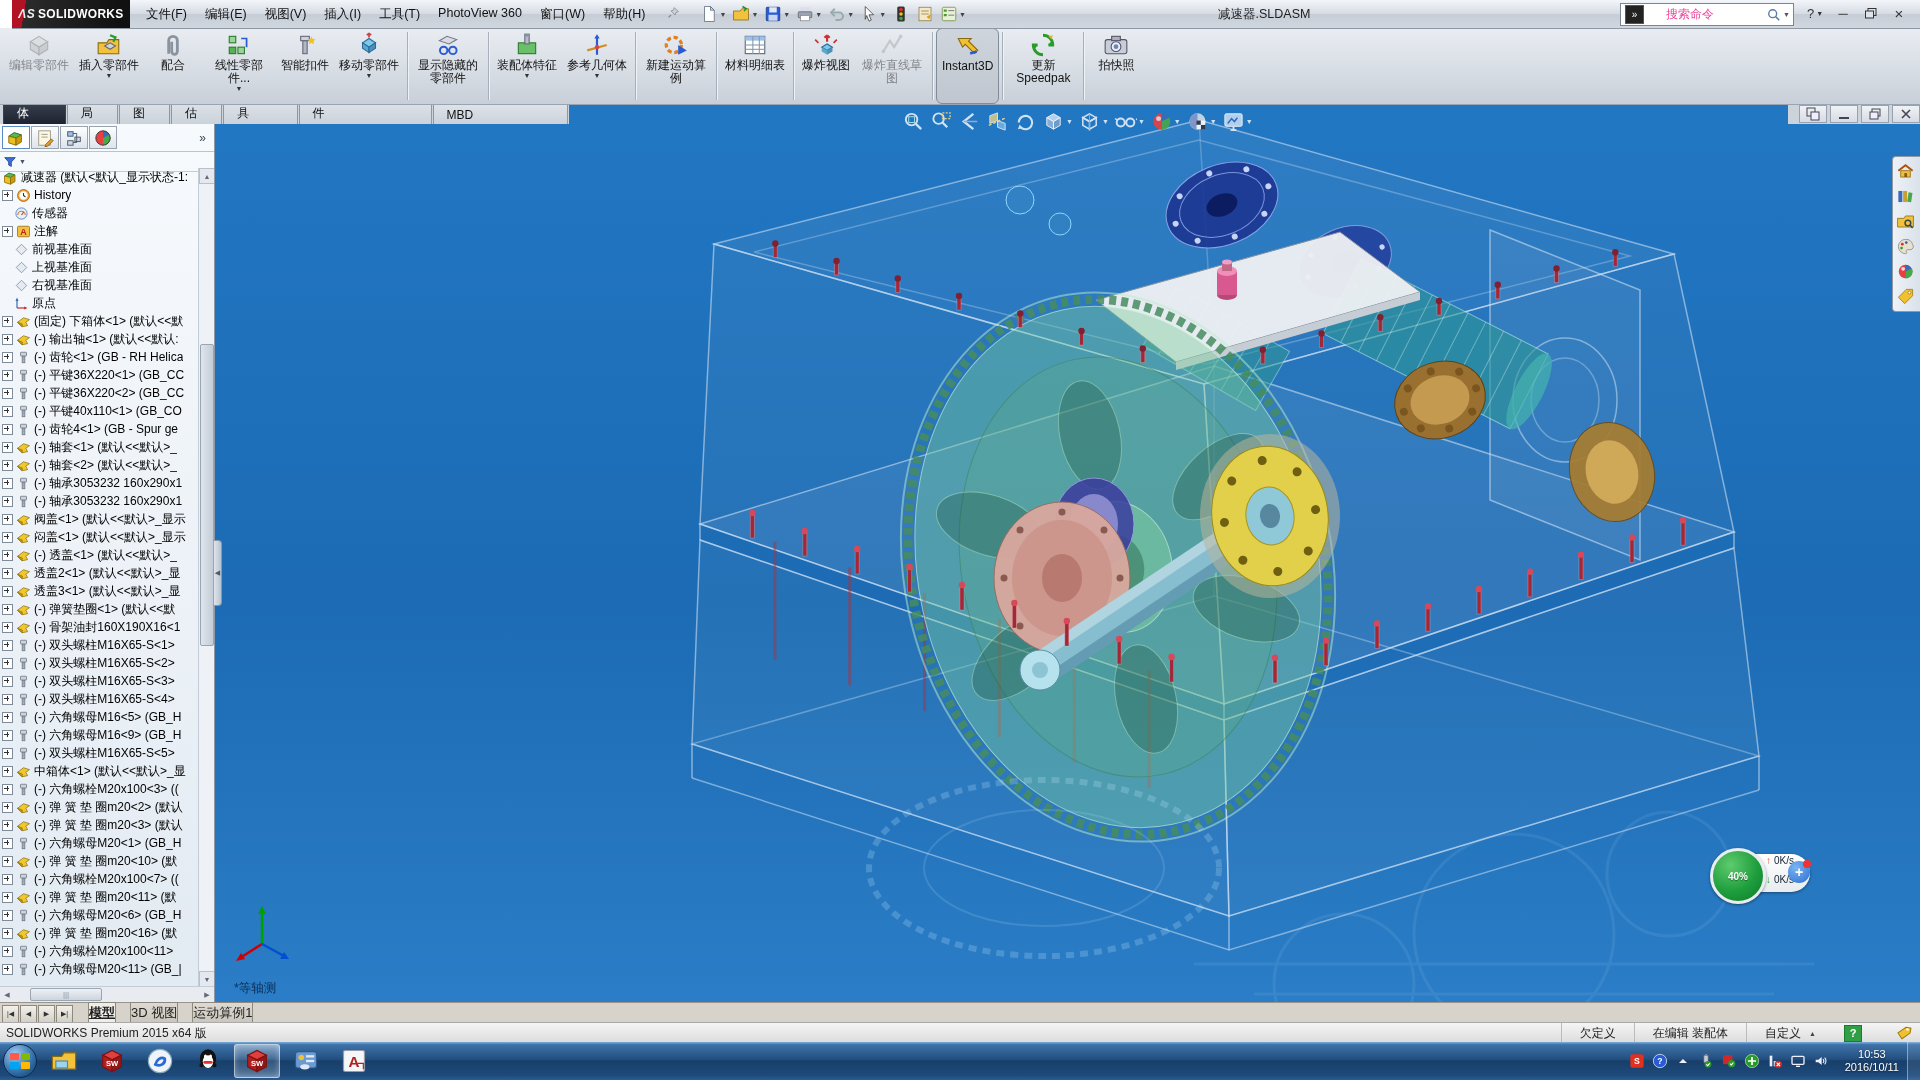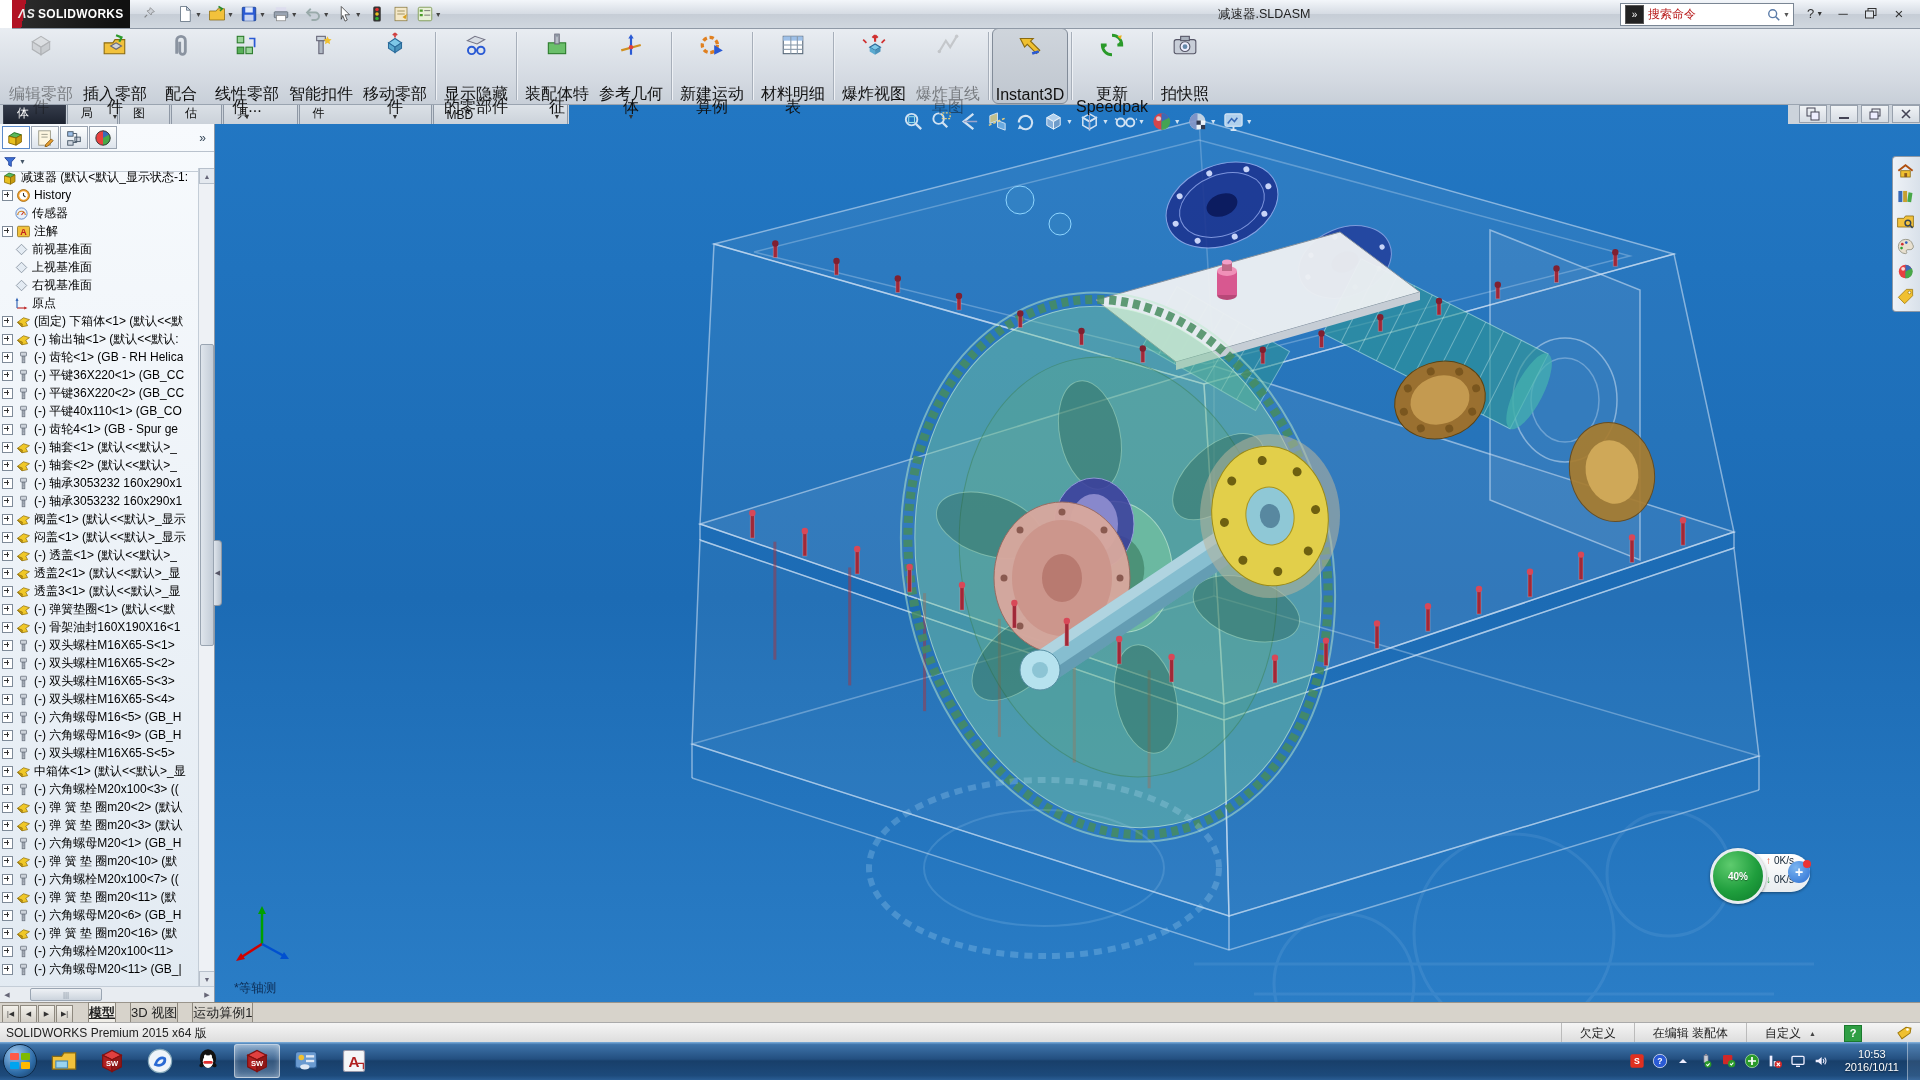--- a/index.html
+++ b/index.html
@@ -16,33 +16,33 @@
   .menu{padding:2px 9px;color:#111;font-size:12.5px;cursor:default;}
   #quickbar{display:flex;align-items:center;margin-left:10px;}
   .qbtn{display:flex;align-items:center;padding:1px 2px;margin:0 1px;height:22px;}
   .qbtn .qi{width:18px;height:18px;}
   .qbtn .qa{font-size:7px;color:#444;margin-left:1px;}
   #doc-title{left:1218px;top:6px;color:#222;font-size:12.5px;}
   #searchbox{left:1620px;top:3px;width:172px;height:21px;background:#fff;border:1px solid #7a8694;
     display:flex;align-items:center;}
   #searchbox .sw-badge{width:17px;height:17px;background:#222;color:#fff;margin:0 4px;display:flex;
     align-items:center;justify-content:center;font-size:10px;border:1px solid #555;}
-  #searchbox .ph{color:#b91c1c;flex:1;}
+  #searchbox .ph{color:#ec4899;flex:1;margin-left:18px;}
   #searchbox .mag{width:14px;height:14px;margin-right:2px;}
   #searchbox .qa{font-size:7px;color:#555;margin-right:3px;}
   .winbtn{width:26px;height:20px;display:flex;align-items:center;justify-content:center;color:#333;
     font-size:13px;margin-left:2px;}
   
   #ribbon{left:0;top:28px;width:1920px;height:76px;
     background:linear-gradient(#e9edf2,#d3d9e1 70%,#c8cfd8);border-bottom:1px solid #9aa4b0;
     display:flex;align-items:stretch;padding-left:4px;z-index:40;}
   .rbtn{display:flex;flex-direction:column;align-items:center;justify-content:flex-start;
     padding:4px 5px 1px 5px;min-width:48px;max-width:64px;text-align:center;color:#111;}
   .rbtn .ricon{width:26px;height:26px;margin-bottom:1px;}
-  .rbtn .rlabel{font-size:16px;line-height:13px;margin-top:28px;}
+  .rbtn .rlabel{font-size:12px;line-height:13px;}
   .rbtn .ra{font-size:7px;color:#333;margin-top:0px;}
   .rbtn.disabled{opacity:.45;filter:grayscale(.9);}
   .rbtn.active{background:linear-gradient(#cfd5dc,#bfc6cf);border:1px solid #828c99;border-radius:6px;}
   .rsep{width:1px;background:#a7afba;margin:4px 3px;box-shadow:1px 0 0 #eef1f5;}
   
   #tabrow{left:0;top:104px;width:566px;height:20px;background:#ccd3db;display:flex;align-items:flex-end;
     padding-left:3px;z-index:30;}
   .ctab{padding:2px 13px;margin-right:1px;font-size:12px;border:1px solid #8e98a5;border-bottom:none;
     background:linear-gradient(#eaeef2,#cbd2da);color:#111;}
   .ctab.active{background:linear-gradient(#4d5565,#1d2330);color:#fff;border-color:#39404d;}
@@ -149,20 +149,30 @@
   #showdesk{width:12px;height:38px;border-left:1px solid rgba(255,255,255,.4);background:rgba(255,255,255,.08);}
 </style>
 </head>
 <body>
 
 <div id="titlebar" class="abs">
   <div id="logo">
       <i>ΛS</i>
       <span>SOLIDWORKS</span>
     </div>
+  <div id="menus" style="display:flex;">
+      <span class="menu">文件(F)</span>
+      <span class="menu">编辑(E)</span>
+      <span class="menu">视图(V)</span>
+      <span class="menu">插入(I)</span>
+      <span class="menu">工具(T)</span>
+      <span class="menu">PhotoView 360</span>
+      <span class="menu">窗口(W)</span>
+      <span class="menu">帮助(H)</span>
+    </div>
   <span style="margin-left:6px;opacity:.7;">
     <svg width="13" height="13" viewBox="0 0 16 16">
         <path d="M9 2l5 5-3 1-1 3-5-5 3-1z" fill="#c8ccd2" stroke="#666"></path>
         <line x1="5" y1="11" x2="2" y2="14" stroke="#666" stroke-width="1.5"></line>
       </svg>
   </span>
   <div id="quickbar">
       <span class="qbtn">
         <span class="qi"><svg viewBox="0 0 24 24" width="100%" height="100%">
             <path d="M6 2h8l5 5v15H6z" fill="#fff" stroke="#567"></path>

